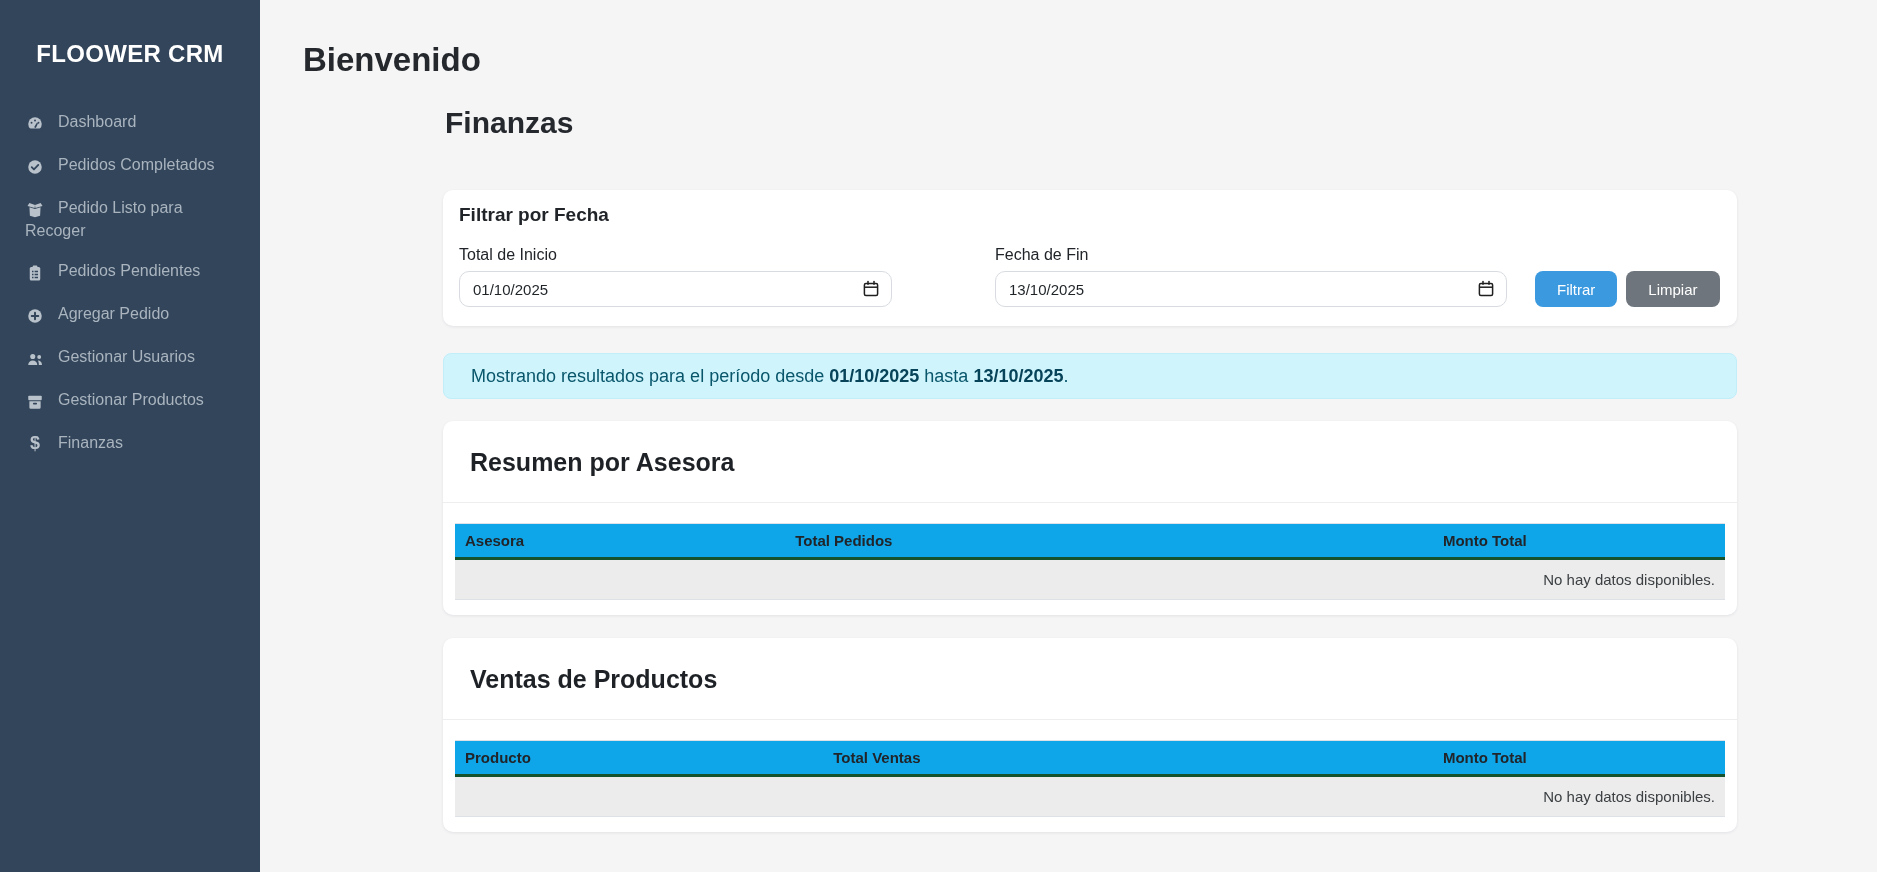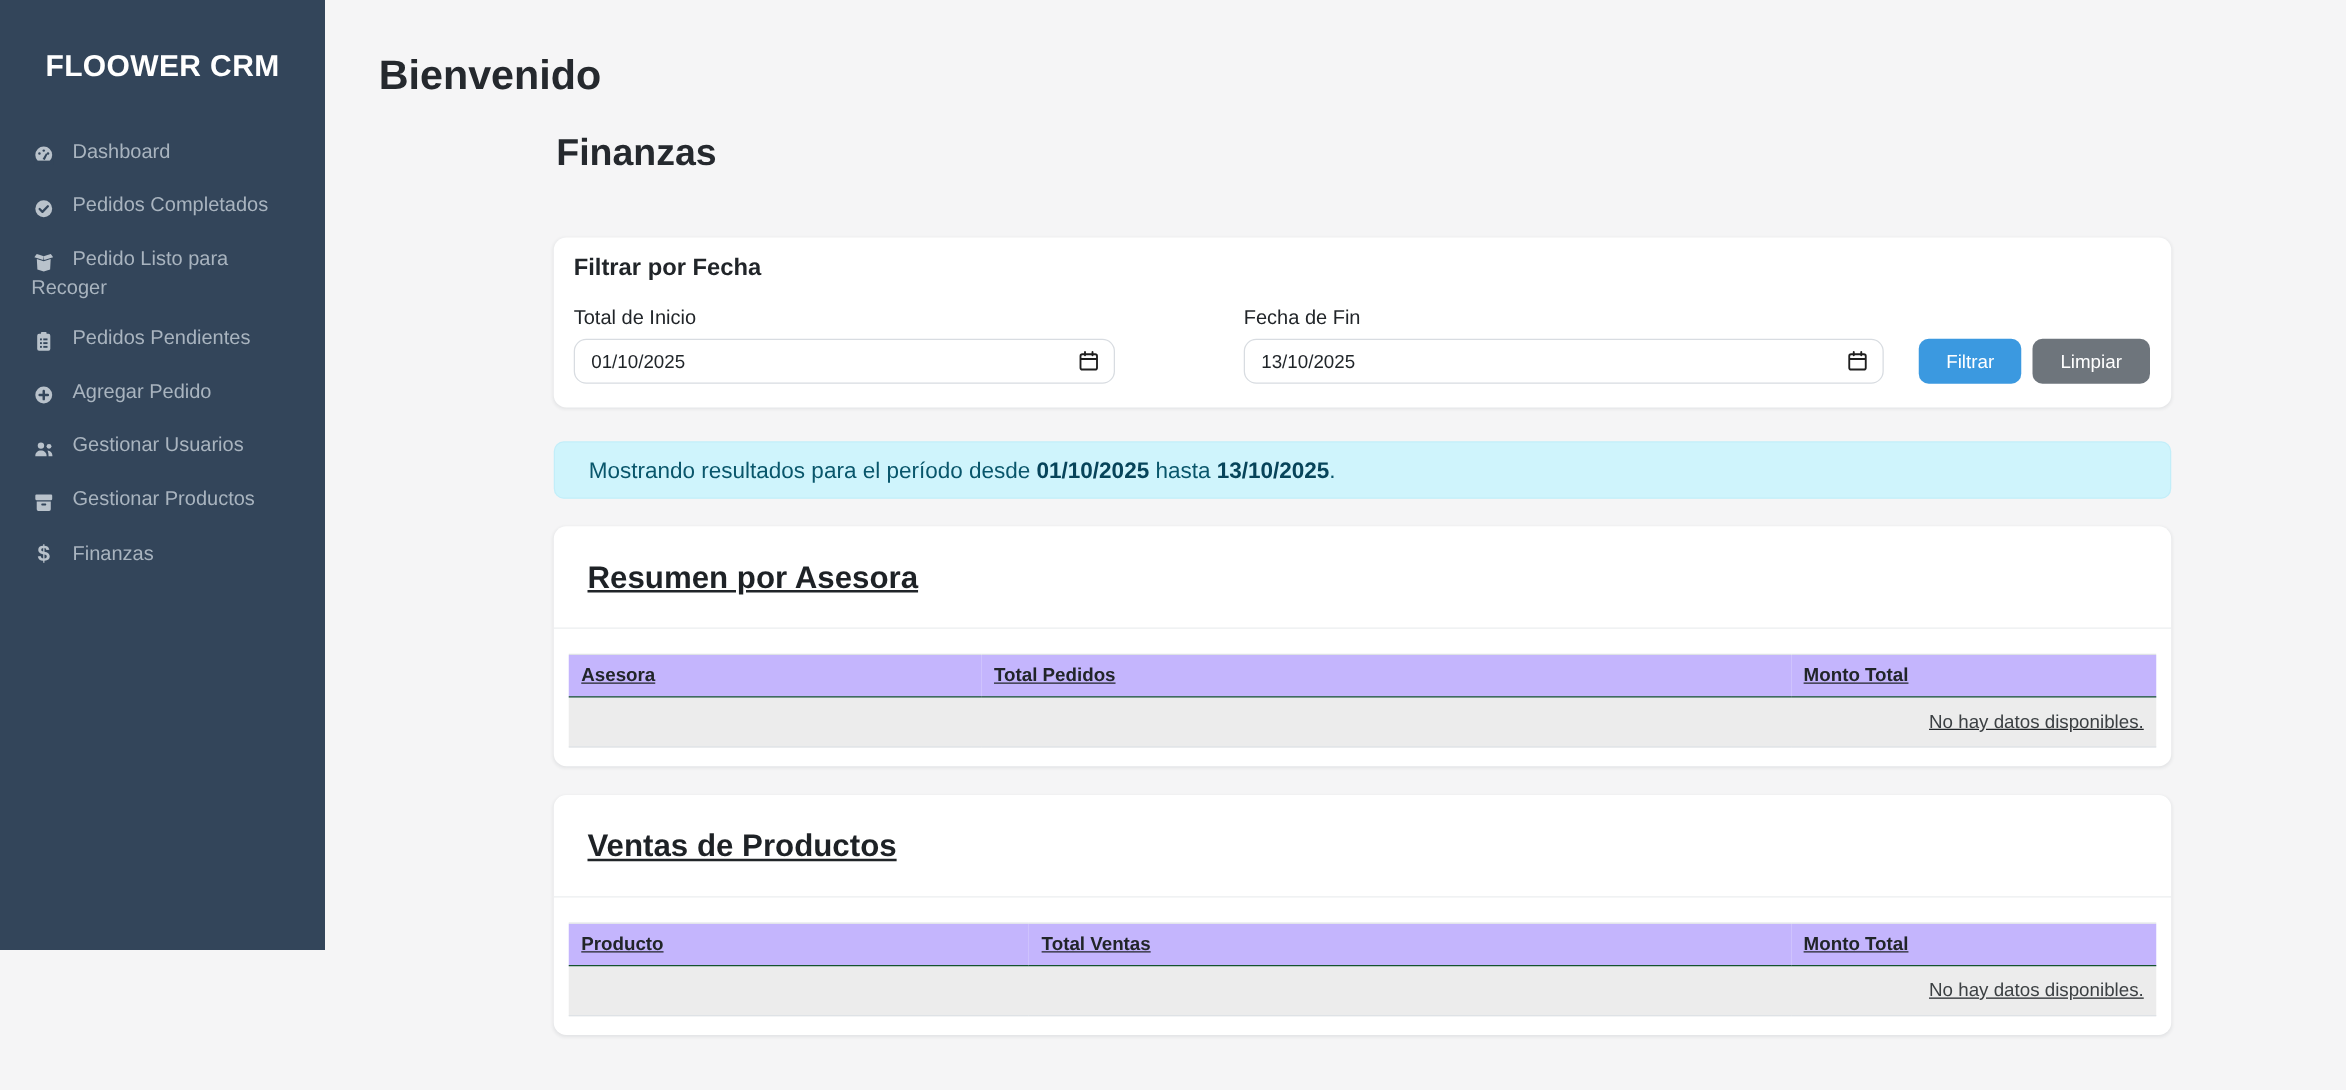--- a/index.html
+++ b/index.html
@@ -8,21 +8,21 @@
   body {
     width:1877px; height:872px; overflow:hidden;
     display:flex;
     font-family:"Liberation Sans", sans-serif;
     background:#f5f5f6;
     color:#212529;
   }
 
   
   .sidebar {
-    width:260px; min-width:260px; height:760px;
+    width:260px; min-width:260px; height:872px;
     background:#33455a;
   }
   .brand {
     color:#ffffff; font-size:24px; font-weight:700;
     text-align:center; padding:40px 18px 0 18px; letter-spacing:.3px;
     white-space:nowrap;
   }
   .nav { margin-top:34px; }
   .nav-link {
     display:block; padding:10px 25px;
@@ -85,36 +85,36 @@
 
   
   .alert-info {
     margin-top:27px; padding:13px 27px;
     background:#cff4fc; border:1px solid #c2eef9; border-radius:8px;
     color:#09566b; font-size:18px; line-height:18px;
   }
   .alert-info strong { color:#07445a; }
 
   
-  .data-card { margin-top:22px;text-decoration:underline; }
+  .data-card { margin-top:22px; }
   .data-card + .data-card { margin-top:23px; }
   .data-card-header {
     padding:26px 27px 25px 27px;
     border-bottom:1px solid #eceef0;
   }
   .data-card-title { font-size:25px; font-weight:700; margin:0; line-height:30px; color:#1e2226; }
   .data-card-body { padding:20px 12px 15px 12px; }
   table.data-table {
     width:100%; border-collapse:collapse; font-size:15px;
   }
   .data-table th {
     text-align:left; font-weight:700; color:#212529;
     padding:8px 10px;
-    background:#c4b5fd;
-    border-top:1px solid #dee2e6; border-bottom:1px solid #14532d;
+    background:#0ea5e9;
+    border-top:1px solid #dee2e6; border-bottom:3px solid #14532d;
   }
   .data-table td.empty-cell {
     background:#ececec; text-align:right;
     padding:11px 10px; color:#3c4043;
     border-bottom:1px solid #dee2e6;
   }
   
   .summary-table col:nth-child(1){width:26%;}
   .summary-table col:nth-child(2){width:51%;}
   .summary-table col:nth-child(3){width:23%;}

